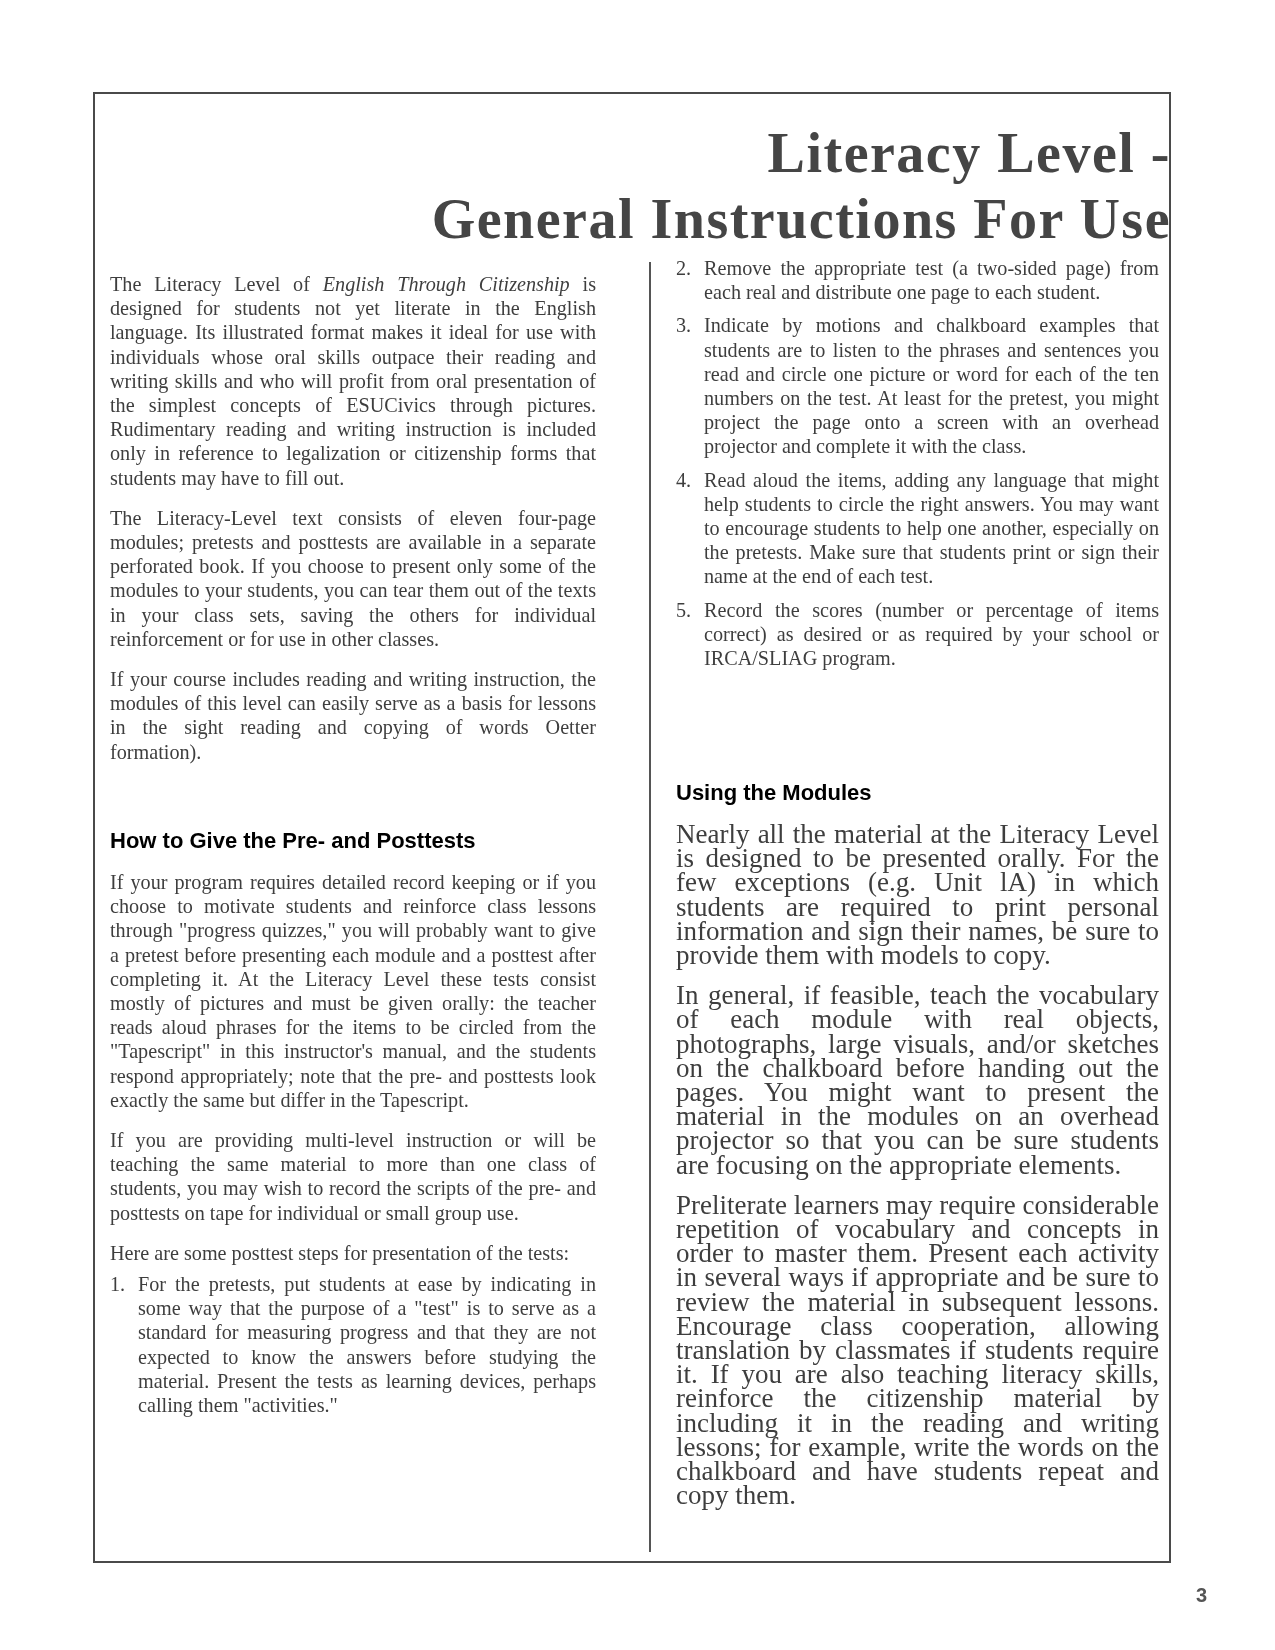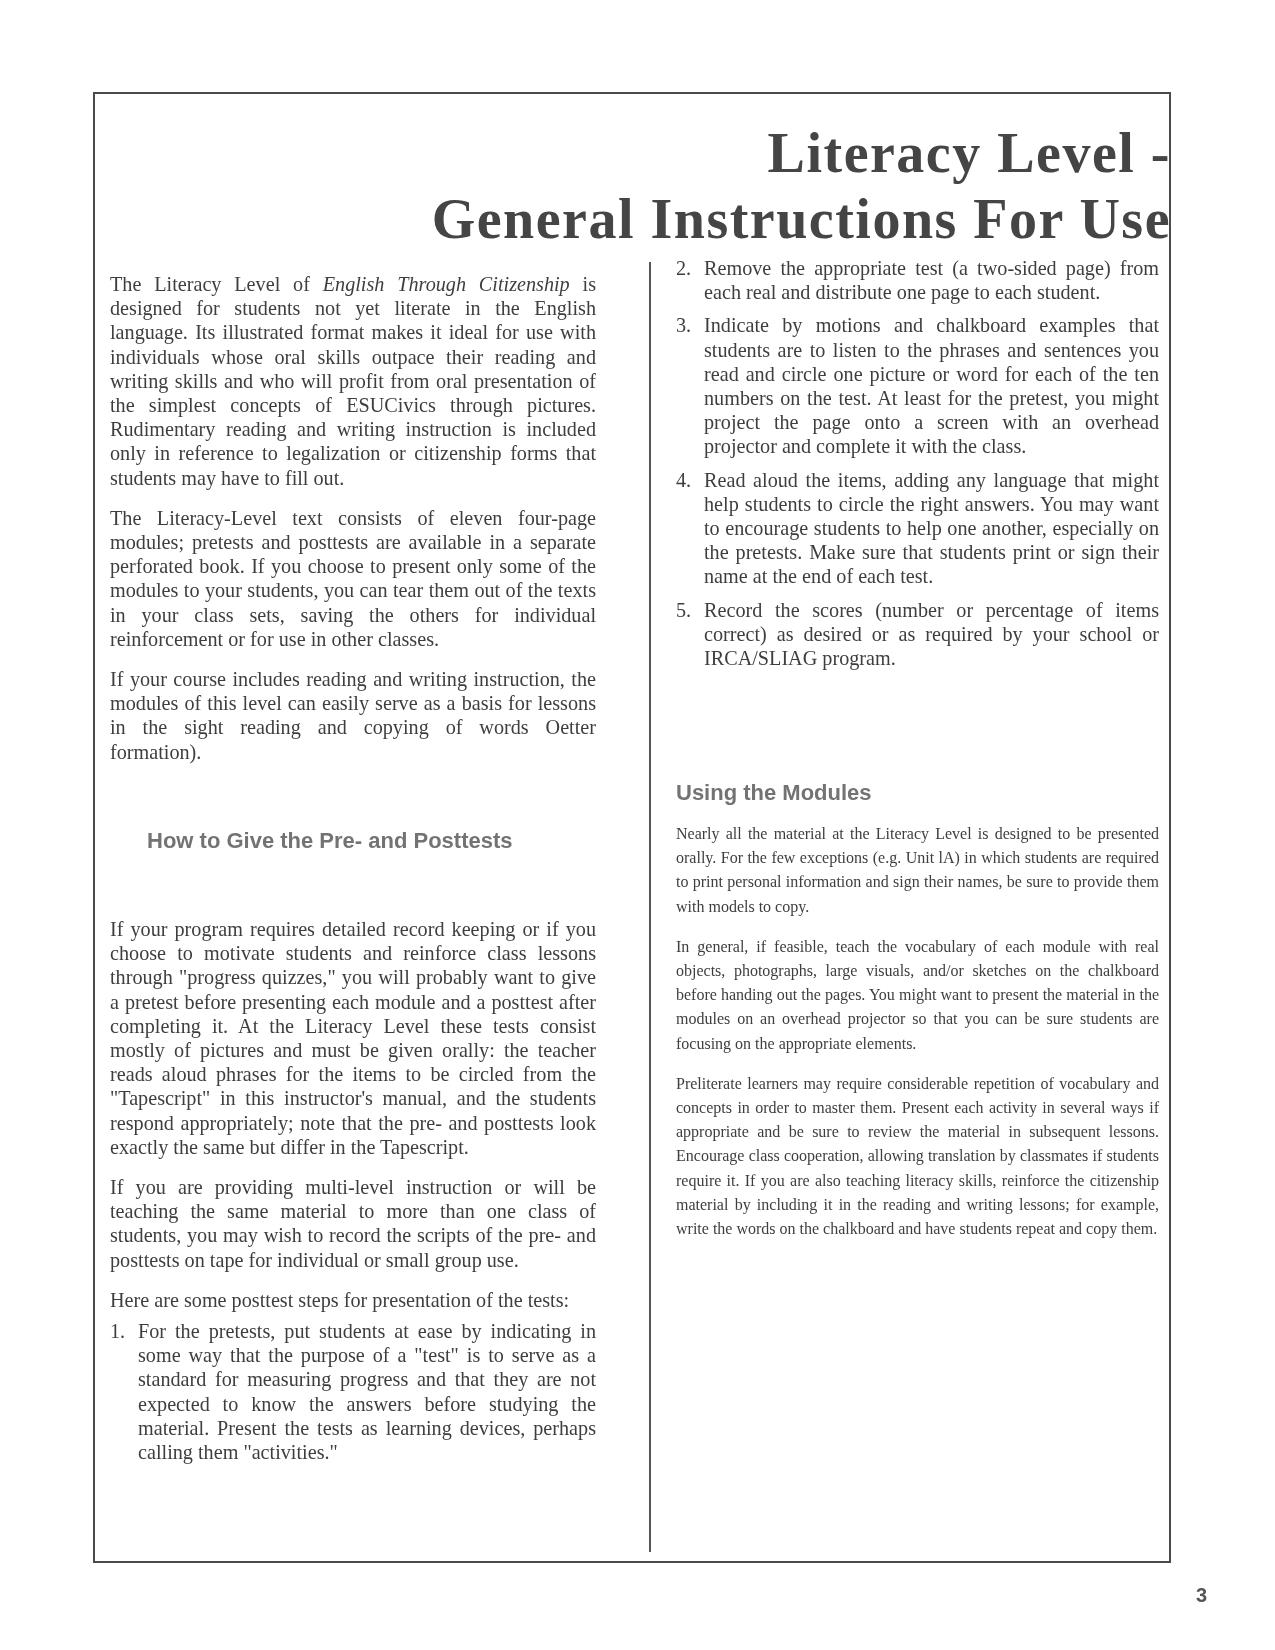--- a/index.html
+++ b/index.html
@@ -12,27 +12,27 @@
              line-height: 66px; color: #454545; letter-spacing: 1.5px; }
     .title div { transform: scaleX(1.0); }
     .col { position: absolute; top: 256px; font-size: 20.2px; line-height: 24.2px; text-align: justify; }
     .col-left { left: 110px; width: 486px; }
     .col-right { left: 676px; width: 483px; }
     .divider { position: absolute; left: 649px; top: 262px; width: 2px; height: 1290px; background: #555; }
     p { margin: 16px 0 7px 0; }
     .list-item { padding-left: 28px; text-indent: -28px; margin-bottom: 9px; }
     .list-item .num { display: inline-block; width: 28px; text-indent: 0; }
     .heading { font-family: "Liberation Sans", sans-serif; font-weight: bold; font-size: 22px;
-               line-height: 26px; color: #737373; margin: 0; }
-    .h-left { position: absolute; left: 110px; top: 828px; margin-left: 37px; }
+               line-height: 26px; color: #000000; margin: 0; }
+    .h-left { position: absolute; left: 110px; top: 828px; }
     .h-right { position: absolute; left: 676px; top: 780px; }
     .page-number { position: absolute; left: 1196px; top: 1584px; font-family: "Liberation Sans", sans-serif;
                    font-size: 20px; font-weight: bold; color: #555; }
-    .col-left-b { position: absolute; left: 110px; top: 901px; width: 486px; font-size: 20.2px; line-height: 24.2px; text-align: justify; font-family: Liberation Serif, serif; }
-    .col-right-b { position: absolute; left: 676px; top: 806px; width: 483px; font-size: 16px; line-height: 24.2px; text-align: justify; }
+    .col-left-b { position: absolute; left: 110px; top: 854px; width: 486px; font-size: 20.2px; line-height: 24.2px; text-align: justify; font-family: Liberation Serif, serif; }
+    .col-right-b { position: absolute; left: 676px; top: 806px; width: 483px; font-size: 27px; line-height: 24.2px; text-align: justify; }
     em { font-style: italic; }
   </style>
 </head>
 <body>
 
 <div class="frame"></div>
 
 <div class="title">
   <div>Literacy Level -</div>
   <div>General Instructions For Use</div>

